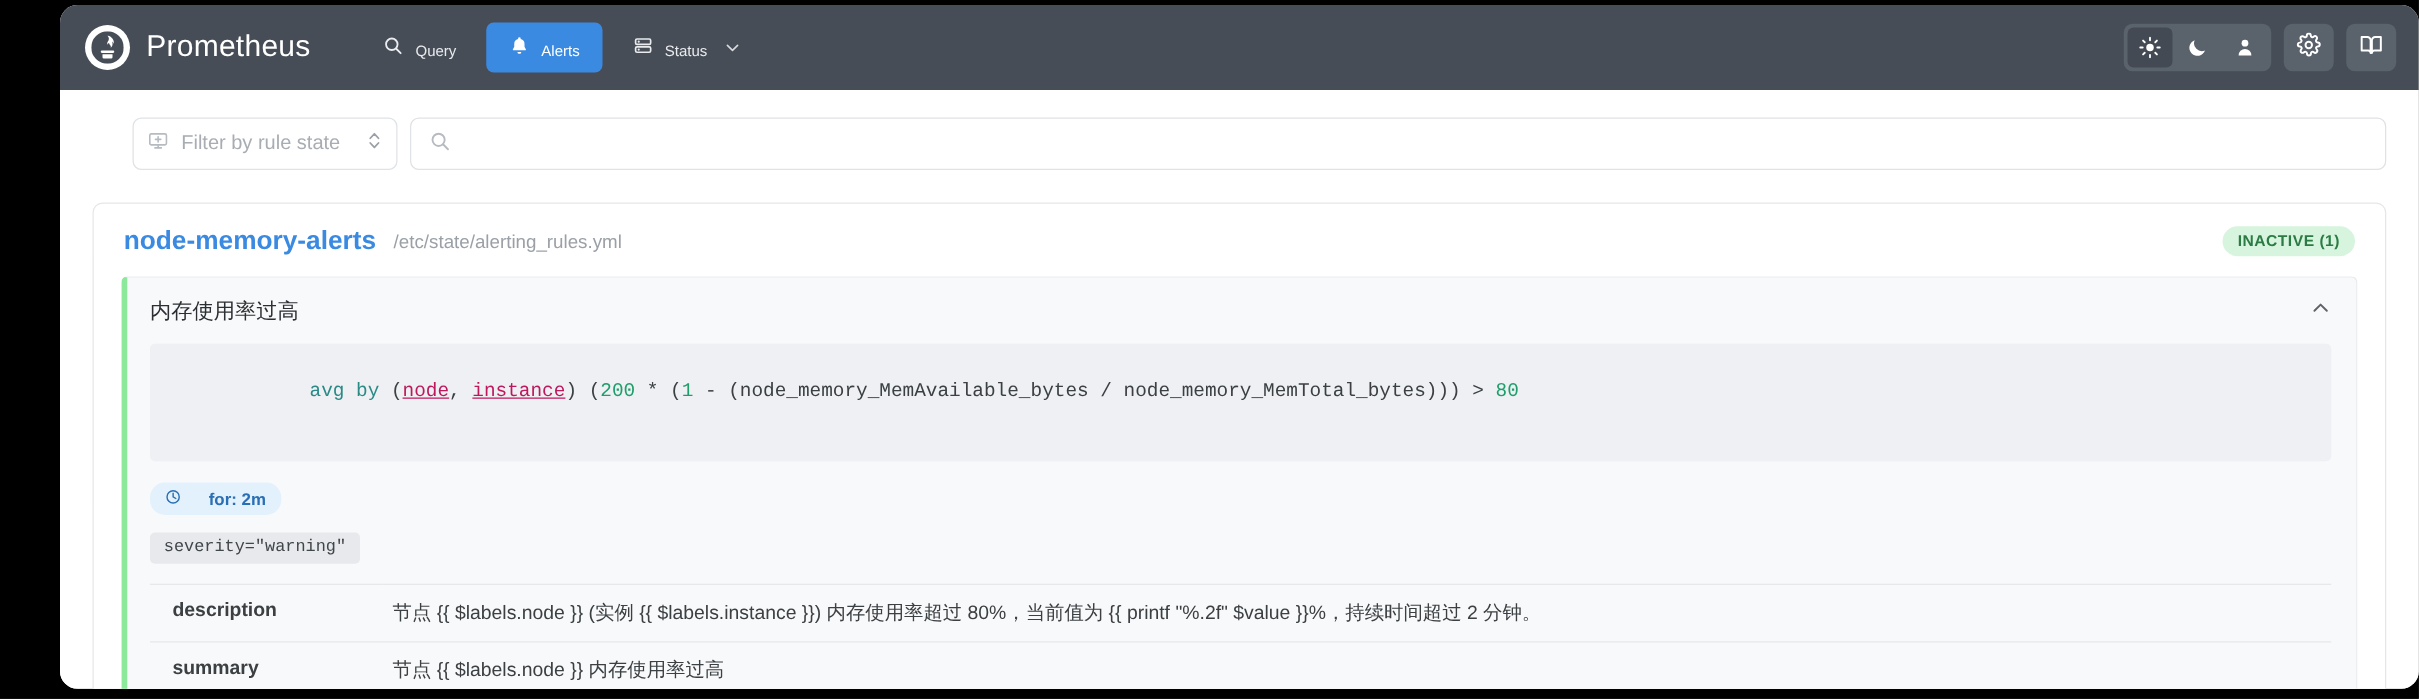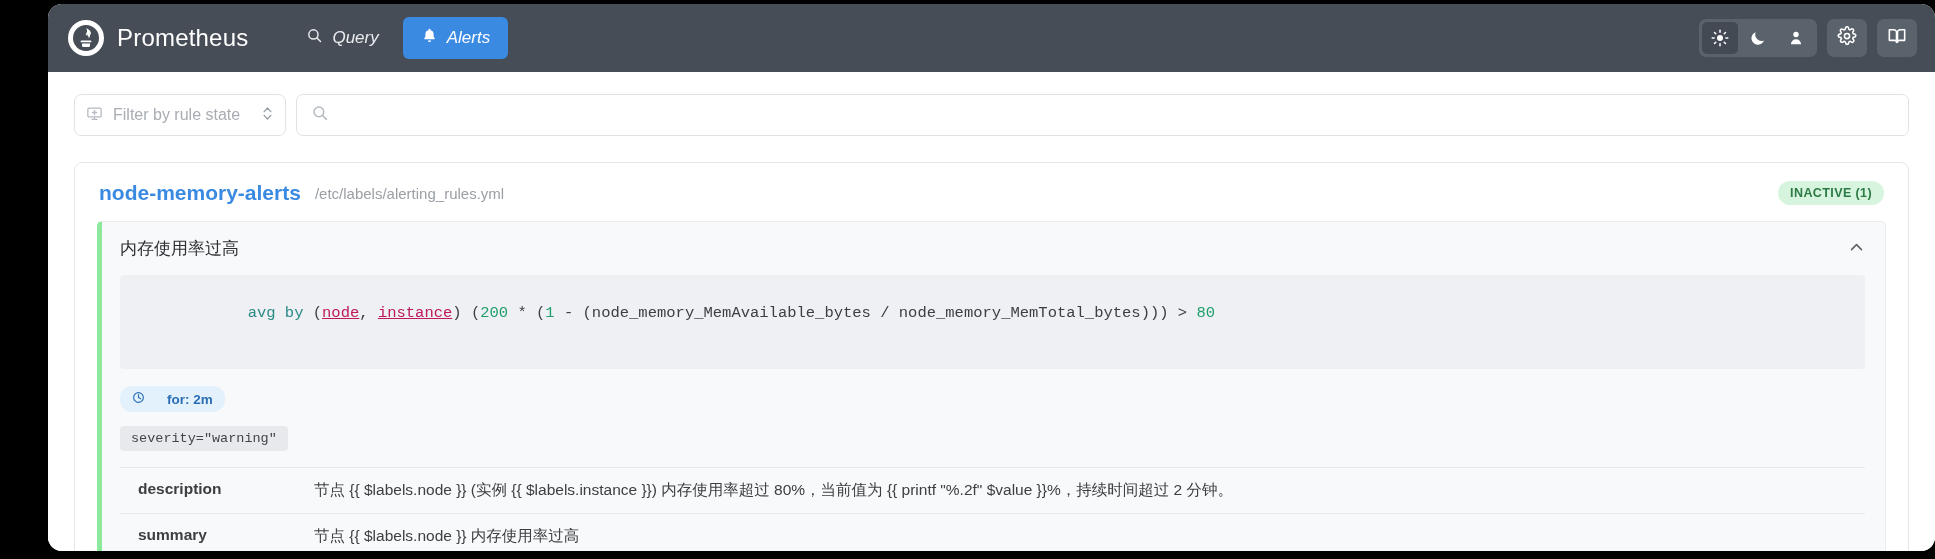--- a/index.html
+++ b/index.html
@@ -60,29 +60,28 @@
   }
 
   .nav-items {
     display: flex;
     align-items: center;
     gap: 6px;
   }
 
   .nav-item {
     display: flex;
-    align-items: center;
+    align-items: flex-end;
     gap: 9px;
     color: #e9ebee;
-    font-size: 17px;
+    font-size: 12px;
     padding: 10px 18px;
     border-radius: 6px;
     cursor: pointer;
     white-space: nowrap;
-    font-style: italic;
   }
 
   .nav-item.active {
     background: #3b8ae2;
     color: #ffffff;
   }
 
   .nav-item .chev {
     margin-left: 4px;
     opacity: 0.9;
@@ -130,20 +129,21 @@
   .page {
     padding: 22px 26px 0 26px;
     background: #ffffff;
     height: calc(100% - 68px);
   }
 
   .filter-row {
     display: flex;
     gap: 10px;
     margin-bottom: 26px;
+    margin-left: 32px;
   }
 
   .select-box {
     width: 212px;
     height: 42px;
     border: 1px solid #dfe2e6;
     border-radius: 7px;
     display: flex;
     align-items: center;
     padding: 0 11px;
@@ -342,20 +342,36 @@
       <div class="nav-item active">
         <span>
           <svg width="17" height="17" viewBox="0 0 24 24" fill="#ffffff">
             <path d="M12 2.6a1.5 1.5 0 0 1 1.5 1.5v.5a5.7 5.7 0 0 1 4.3 5.5v3.3l1.5 2.6a.8.8 0 0 1-.7 1.2H5.4a.8.8 0 0 1-.7-1.2l1.5-2.6v-3.3a5.7 5.7 0 0 1 4.3-5.5v-.5A1.5 1.5 0 0 1 12 2.6z"></path>
             <path d="M9.8 19.1h4.4a2.2 2.2 0 0 1-4.4 0z"></path>
           </svg>
         </span>
         <span>Alerts</span>
       </div>
 
+      <div class="nav-item">
+        <span>
+          <svg width="17" height="17" viewBox="0 0 24 24" fill="none" stroke="#e9ebee" stroke-width="1.9">
+            <rect x="3.5" y="4.5" width="17" height="6" rx="1.6"></rect>
+            <rect x="3.5" y="13.5" width="17" height="6" rx="1.6"></rect>
+            <line x1="7" y1="7.5" x2="7.05" y2="7.5" stroke-linecap="round" stroke-width="2.4"></line>
+            <line x1="7" y1="16.5" x2="7.05" y2="16.5" stroke-linecap="round" stroke-width="2.4"></line>
+          </svg>
+        </span>
+        <span>Status</span>
+        <span class="chev">
+          <svg width="14" height="14" viewBox="0 0 24 24" fill="none" stroke="#e9ebee" stroke-width="2.2" stroke-linecap="round" stroke-linejoin="round">
+            <polyline points="5,9 12,16 19,9"></polyline>
+          </svg>
+        </span>
+      </div>
 
     </div>
 
     <div class="nav-right">
 
       <div class="seg-group">
         <div class="seg-btn selected">
           <svg width="18" height="18" viewBox="0 0 24 24" fill="none" stroke="#ffffff" stroke-width="2" stroke-linecap="round">
             <circle cx="12" cy="12" r="4" fill="#ffffff" stroke="none"></circle>
             <line x1="12" y1="1.6" x2="12" y2="4.2"></line>
@@ -432,21 +448,21 @@
               <line x1="15.5" y1="15.5" x2="20.5" y2="20.5"></line>
           </svg>
         </span>
       </div>
     </div>
 
     <div class="group-card">
 
       <div class="group-head">
         <span class="group-name">node-memory-alerts</span>
-        <span class="group-file">/etc/labels/alerting_rules.yml</span>
+        <span class="group-file">/etc/state/alerting_rules.yml</span>
         <span class="badge-inactive">INACTIVE (1)</span>
       </div>
 
       <div class="rule-panel">
 
         <div class="rule-header">
           <span class="rule-title">内存使用率过高</span>
           <span class="chevron-up">
             <svg width="17" height="17" viewBox="0 0 24 24" fill="none" stroke="#5f6368" stroke-width="2.2" stroke-linecap="round" stroke-linejoin="round">
               <polyline points="5,15 12,8 19,15"></polyline>

